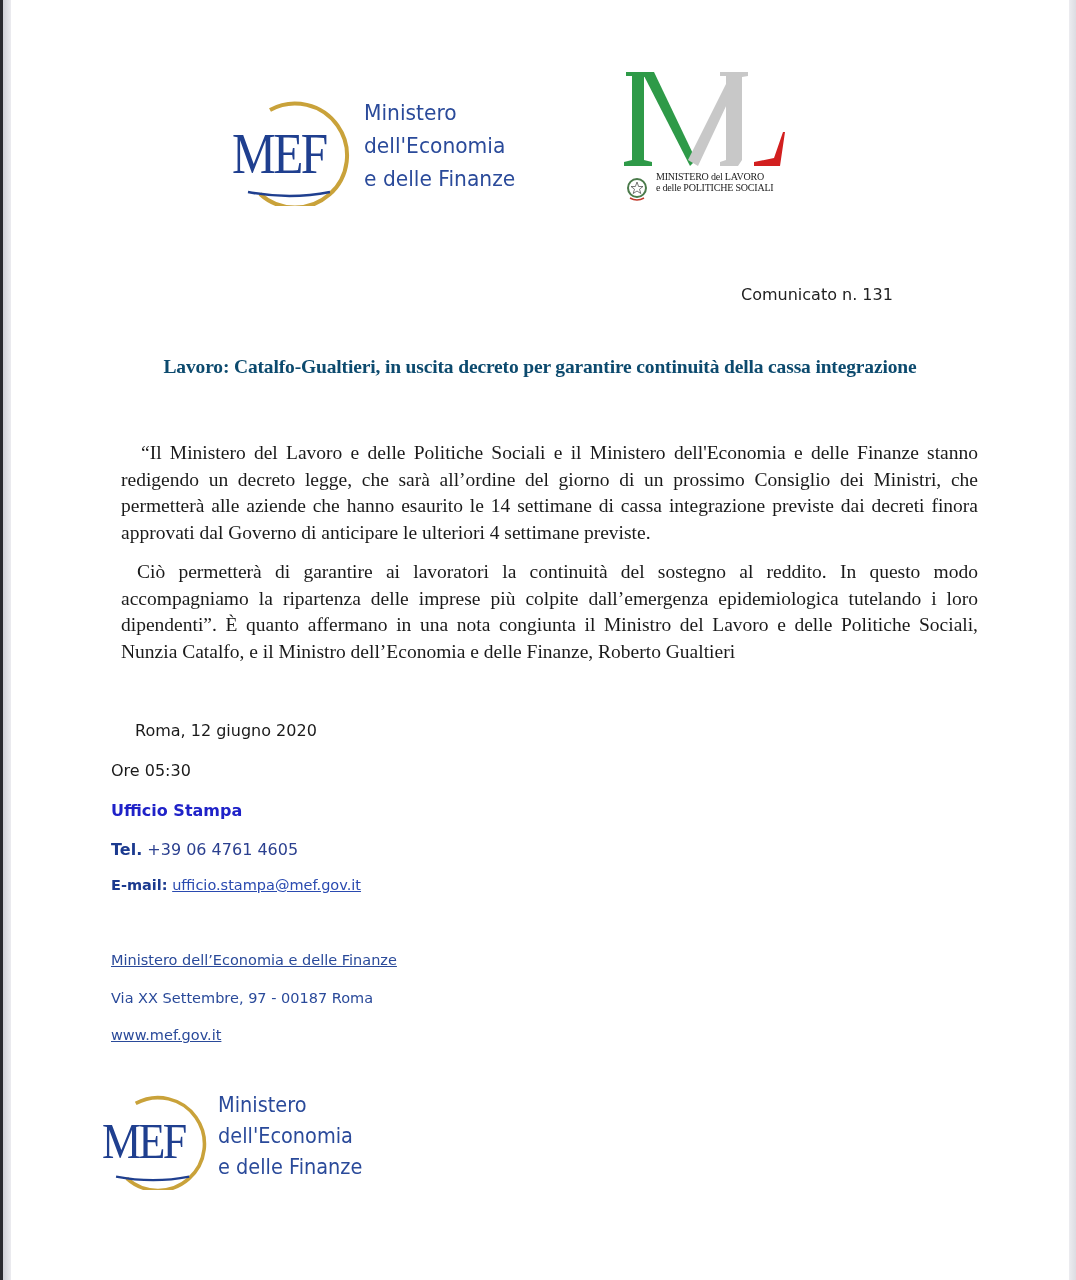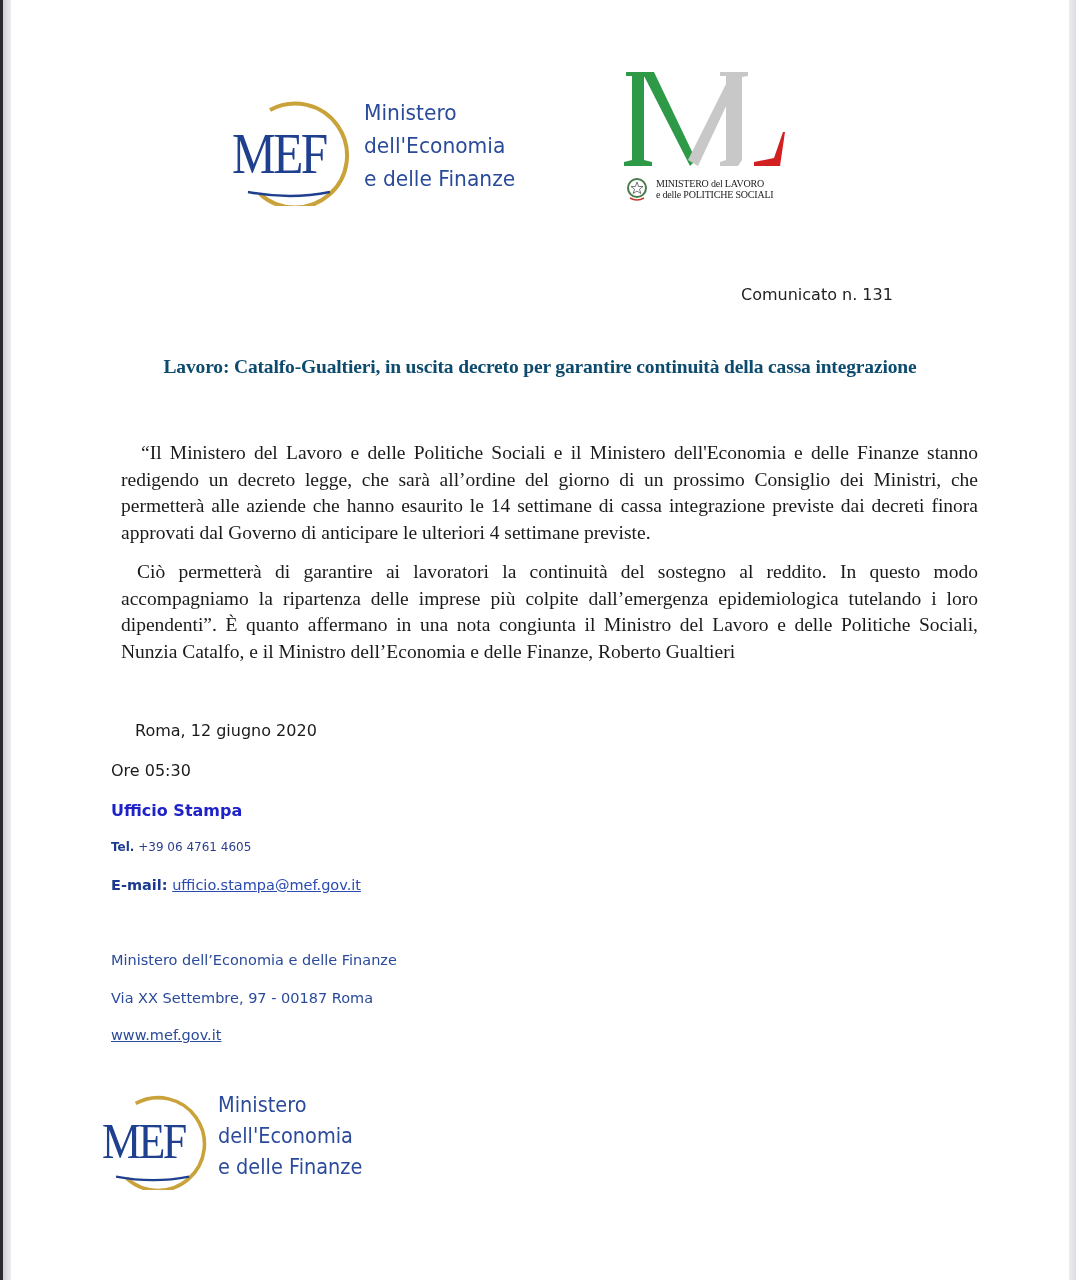--- a/index.html
+++ b/index.html
@@ -27,21 +27,21 @@
       margin-left: 14px; transform: scaleX(0.92); transform-origin: left;
     }
     .mef-top { left: 230px; top: 96px; }
     .mef-bottom { left: 100px; top: 1090px; }
     .mef-bottom .mef-text { font-size: 21px; line-height: 31px; margin-left: 10px; }
 
     
     .ml-logo { position: absolute; left: 620px; top: 68px; width: 170px; height: 140px; }
     .ml-emblem { position: absolute; left: 6px; top: 108px; width: 22px; height: 26px; }
     .ml-caption {
-      position: absolute; left: 36px; top: 110px; font-family: "Liberation Serif", serif;
+      position: absolute; left: 36px; top: 103px; font-family: "Liberation Serif", serif;
       font-size: 10px; line-height: 11px; color: #222; white-space: nowrap; letter-spacing: -0.2px;
     }
 
     .comunicato {
       position: absolute; left: 741px; top: 277px;
       font-family: "DejaVu Sans", sans-serif; font-size: 16px; color: #222; margin-top: 8px;
     }
     .title {
       position: absolute; left: 100px; width: 880px; top: 356px; text-align: center;
       font-family: "Liberation Serif", serif; font-weight: bold; font-size: 19.5px; color: #0c4a6e;
@@ -52,26 +52,26 @@
       font-family: Liberation Serif, serif; font-size: 19.5px; line-height: 26.5px; color: #1a1a1a;
       text-align: justify; text-indent: 20px; margin: 2px;
     }
     .p1 { top: 438px; }
     .p2 { top: 557px; text-indent: 16px; }
 
     .info { position: absolute; left: 111px; font-family: "DejaVu Sans", sans-serif; white-space: nowrap; }
     .info-date { top: 721px; font-size: 16px; color: #1a1a1a; margin-left: 24px; }
     .info-time { top: 761px; font-size: 16px; color: #1a1a1a; }
     .info-office { top: 801px; font-size: 16px; font-weight: bold; color: #1f22c8; }
-    .info-tel { top: 840px; font-size: 12px; color: #2a3f8f; }
+    .info-tel { top: 840px; font-size: 16px; color: #2a3f8f; }
     .info-email { top: 877px; font-size: 14.5px; color: #2a3f8f; }
     .info-tel .lbl, .info-email .lbl { font-weight: bold; color: #1b3a8f; }
     .info-email a { color: #2a4ab0; text-decoration: underline; margin-top: 16px; }
     .addr { position: absolute; left: 111px; font-family: "DejaVu Sans", sans-serif; font-size: 14.5px; color: #2a4a9a; white-space: nowrap; }
-    .addr-1 { top: 952px; }
+    .addr-1 { top: 952px; text-decoration: underline; }
     .addr-2 { top: 990px; }
     .addr-3 { top: 1027px; }
     .addr-3 a { color: #2a4a9a; text-decoration: underline; }
   </style>
 </head>
 <body>
 
 <div class="edge-left-dark"></div>
 <div class="edge-left-light"></div>
 <div class="edge-right-light"></div>

